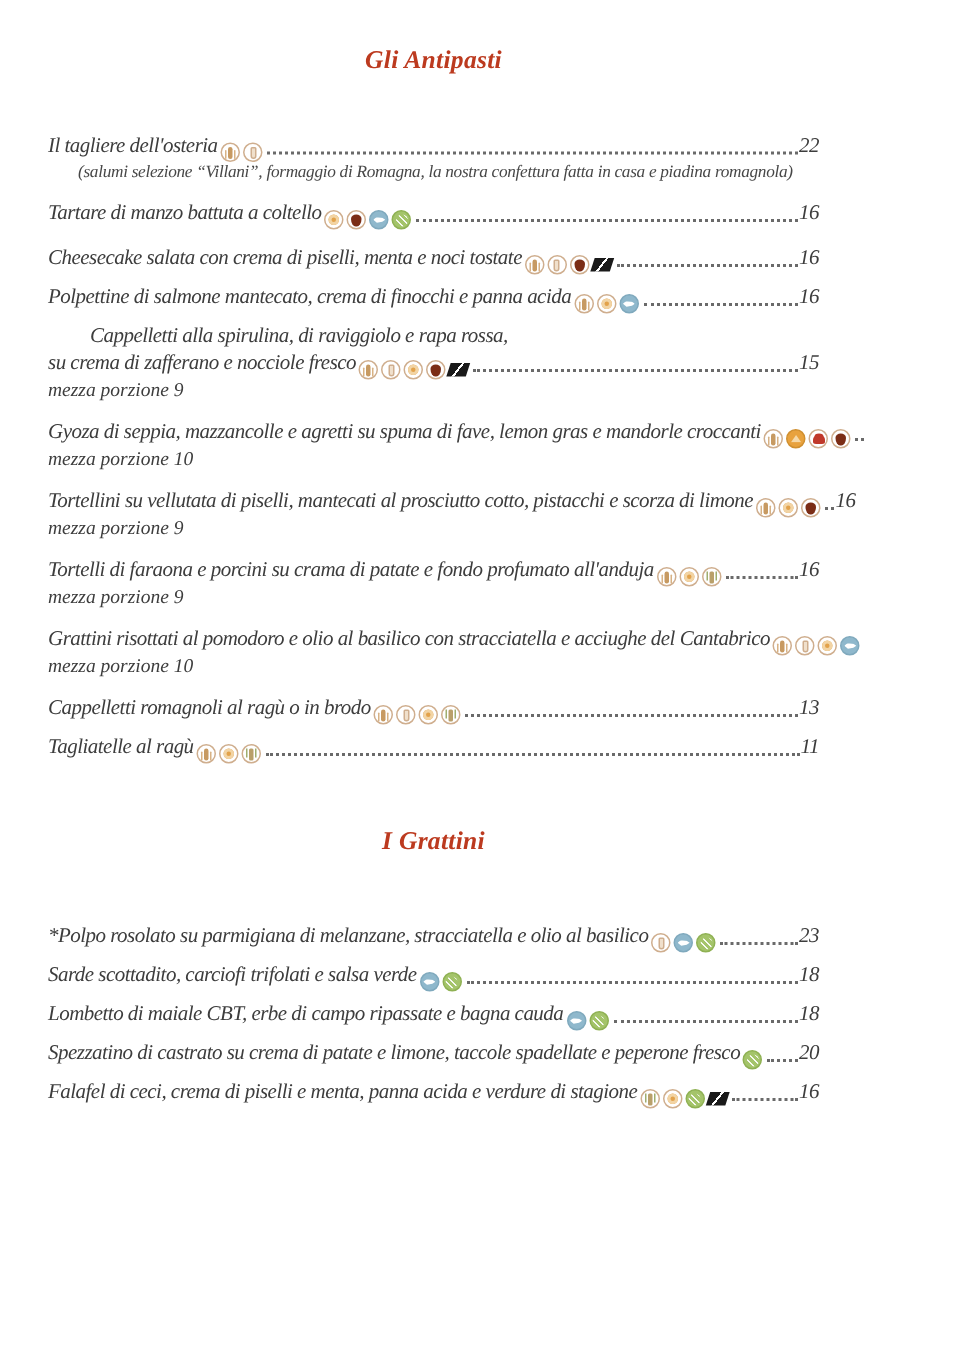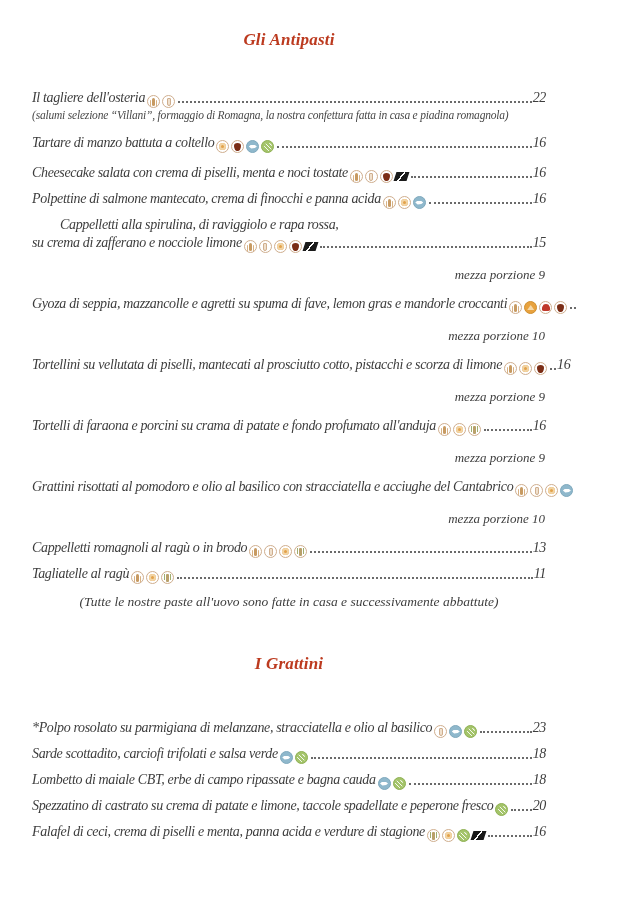--- a/index.html
+++ b/index.html
@@ -16,22 +16,22 @@
   .section-title.t2{margin:52px 0 46px 0;}
   .section-title.t3{margin:44px 0 46px 0;}
   .item{margin-bottom:14px;}
   .s2 .item{margin-bottom:13px;}
   .item.tight{margin-bottom:10px;}
   .row{display:flex;align-items:flex-end;font-size:14px;letter-spacing:-0.35px;white-space:nowrap;font-style:italic;}
   .name{flex:0 0 auto;}
   .line1{font-size:14px;letter-spacing:-0.35px;margin-bottom:2px;margin-left:28px;}
   .leader{flex:1 1 auto;min-width:6px;border-bottom:2px dotted #6a6a6a;margin:0 1px 3px 3px;}
   .price{flex:0 0 auto;font-size:14px;}
-  .desc{font-size:11.5px;letter-spacing:-0.2px;margin-top:3px;color:#474747;}
-  .half{text-align:right;font-size:13px;margin-top:16px;padding-right:1px;}
+  .desc{font-size:11.5px;letter-spacing:-0.2px;margin-top:3px;color:#474747;margin-left:20px;}
+  .half{font-size:13px;margin-top:1px;padding-right:1px;}
   .note{text-align:center;font-size:13.5px;margin-top:12px;}
   
   .icons{display:inline-flex;gap:2px;align-items:center;margin-left:2px;transform:translateY(2px);}
   .ic{box-sizing:border-box;width:13px;height:13px;border:1px solid #cfae8e;border-radius:50%;
       display:inline-flex;align-items:center;justify-content:center;background:#fff;flex:0 0 auto;}
   .ic i{display:block;font-style:normal;}
   .ic-gluten i{width:3px;height:8px;background:#c79a62;border-radius:2px;
       box-shadow:-3px 1px 0 -1px #d8b284,3px 1px 0 -1px #d8b284;}
   .ic-milk i{width:4px;height:8px;background:#f0e0cc;border:1px solid #cfae8e;border-radius:1px 1px 2px 2px;box-sizing:border-box;}
   .ic-egg i{width:7px;height:7px;border-radius:50%;background:#e2a24b;box-shadow:inset 0 0 0 2px #f2d4a4;}
@@ -138,21 +138,21 @@
         <span class="price">16</span>
       </div>
     </div>
   </div>
 
 
   <div class="sec s2">
     <div class="item">
       <div class="line1">Cappelletti alla spirulina, di raviggiolo e rapa rossa,</div>
       <div class="row">
-        <span class="name">su crema di zafferano e nocciole limone</span>
+        <span class="name">su crema di zafferano e nocciole fresco</span>
         <span class="icons">
             <span class="ic ic-gluten">
               <i></i>
             </span>
             <span class="ic ic-milk">
               <i></i>
             </span>
             <span class="ic ic-egg">
               <i></i>
             </span>
@@ -289,21 +289,20 @@
             </span>
             <span class="ic ic-celery">
               <i></i>
             </span>
           </span>
         <span class="leader"></span>
         <span class="price">11</span>
       </div>
     </div>
 
-    <div class="note">(Tutte le nostre paste all'uovo sono fatte in casa e successivamente abbattute)</div>
   </div>
 
   <h2 class="section-title t3">I Grattini</h2>
 
   <div class="sec s3">
     <div class="item tight">
       <div class="row">
         <span class="name">*Polpo rosolato su parmigiana di melanzane, stracciatella e olio al basilico</span>
         <span class="icons">
             <span class="ic ic-milk">

